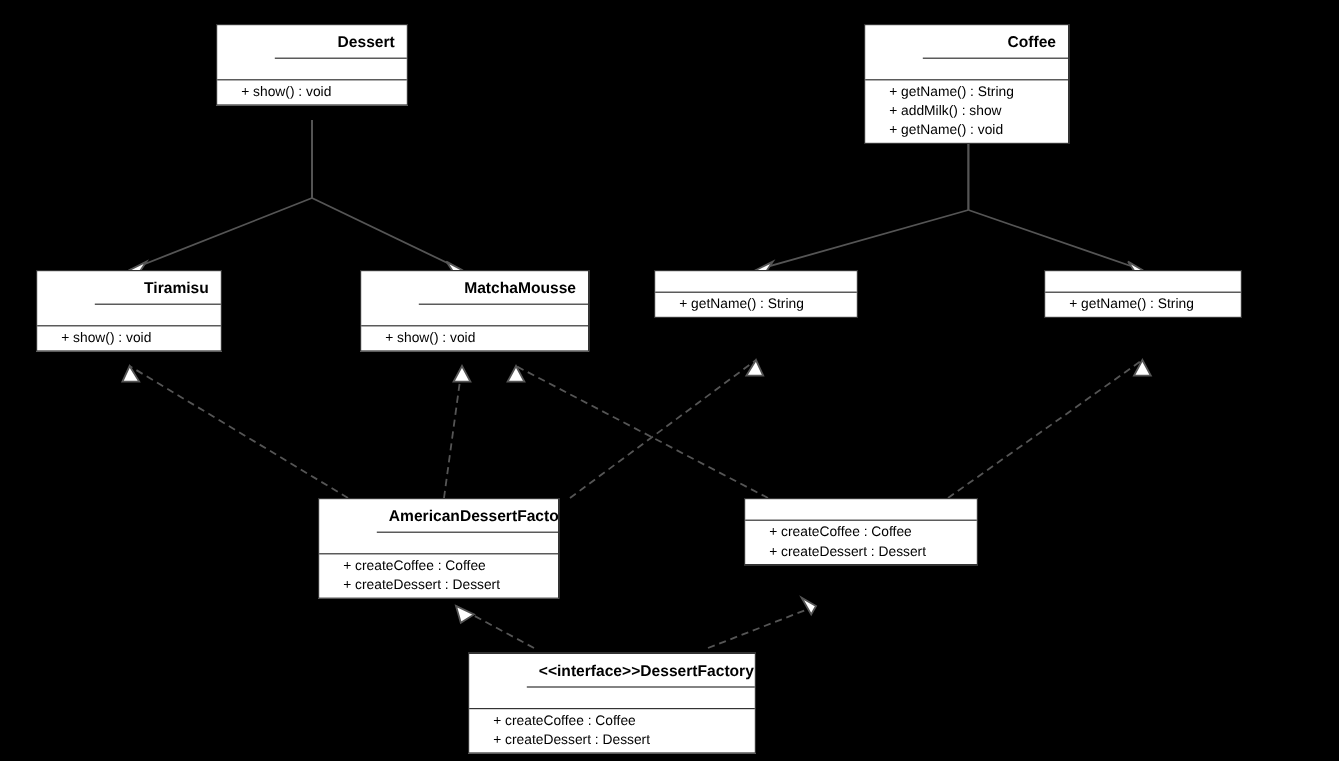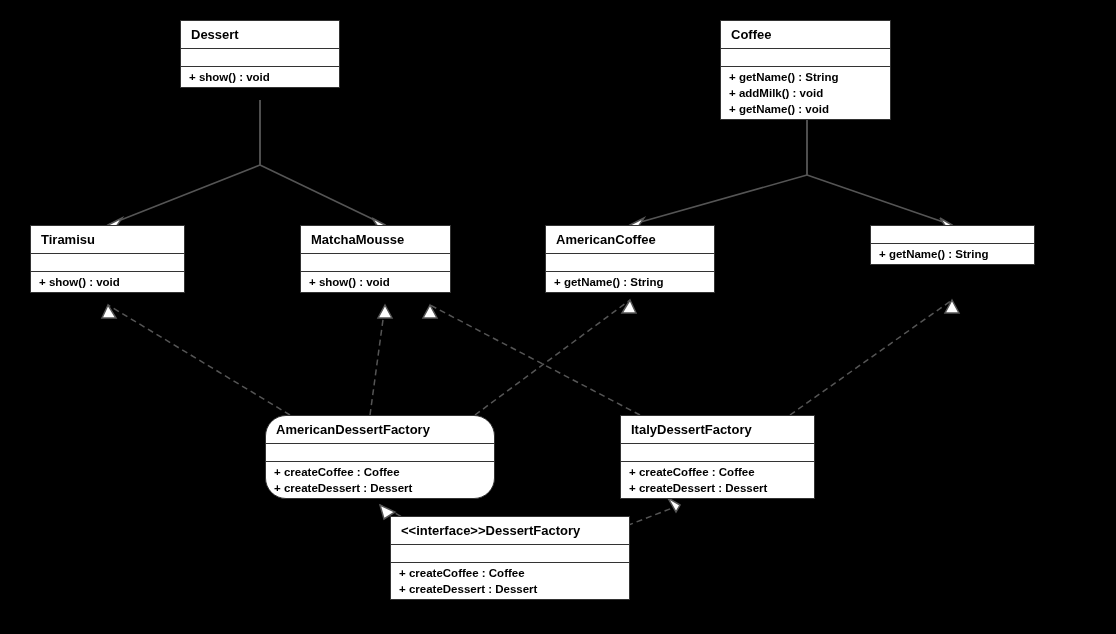--- a/index.html
+++ b/index.html
@@ -18,29 +18,29 @@
       height: 634px;
     }
     .uml-box {
       position: absolute;
       background: #fff;
       border: 1.5px solid #333;
     }
     .uml-header {
       border-bottom: 1.5px solid #333;
       padding: 6px 10px;
-      text-align: left;
+      text-align: right;
       font-weight: bold;
       font-size: 13px;
+      margin-left: 48px;
     }
     .uml-section {
       border-bottom: 1.5px solid #333;
       min-height: 18px;
-      padding: 2px 0;
-      font-weight: bold;
+      padding: 2px 12px;
     }
     .uml-section:last-child {
       border-bottom: none;
     }
     .uml-method {
       font-size: 11.5px;
       padding: 2px 8px;
       white-space: nowrap;
     }
     svg#arrows {
@@ -101,75 +101,73 @@
     <div class="uml-section">
       <div class="uml-method">+ show() : void</div>
     </div>
   </div>
 
   <div class="uml-box" style="left:720px;top:20px;width:171px;">
     <div class="uml-header">Coffee</div>
     <div class="uml-section" style="height:14px;"></div>
     <div class="uml-section">
       <div class="uml-method">+ getName() : String</div>
-      <div class="uml-method">+ addMilk() : void</div>
+      <div class="uml-method">+ addMilk() : show</div>
       <div class="uml-method">+ getName() : void</div>
     </div>
   </div>
 
   <div class="uml-box" style="left:30px;top:225px;width:155px;">
     <div class="uml-header">Tiramisu</div>
     <div class="uml-section" style="height:14px;"></div>
     <div class="uml-section">
       <div class="uml-method">+ show() : void</div>
     </div>
   </div>
 
-  <div class="uml-box" style="left:300px;top:225px;width:151px;">
+  <div class="uml-box" style="left:300px;top:225px;width:191px;">
     <div class="uml-header">MatchaMousse</div>
     <div class="uml-section" style="height:14px;"></div>
     <div class="uml-section">
       <div class="uml-method">+ show() : void</div>
     </div>
   </div>
 
   <div class="uml-box" style="left:545px;top:225px;width:170px;">
-    <div class="uml-header">AmericanCoffee</div>
     <div class="uml-section" style="height:14px;"></div>
     <div class="uml-section">
       <div class="uml-method">+ getName() : String</div>
     </div>
   </div>
 
   <div class="uml-box" style="left:870px;top:225px;width:165px;">
     <div class="uml-section" style="height:14px;"></div>
     <div class="uml-section">
       <div class="uml-method">+ getName() : String</div>
     </div>
   </div>
 
-  <div class="uml-box" style="left:265px;top:415px;width:230px;border-radius:21px;">
+  <div class="uml-box" style="left:265px;top:415px;width:201px;">
     <div class="uml-header">AmericanDessertFactory</div>
     <div class="uml-section" style="height:14px;"></div>
     <div class="uml-section">
       <div class="uml-method">+ createCoffee : Coffee</div>
       <div class="uml-method">+ createDessert : Dessert</div>
     </div>
   </div>
 
   <div class="uml-box" style="left:620px;top:415px;width:195px;">
-    <div class="uml-header">ItalyDessertFactory</div>
     <div class="uml-section" style="height:14px;"></div>
     <div class="uml-section">
       <div class="uml-method">+ createCoffee : Coffee</div>
       <div class="uml-method">+ createDessert : Dessert</div>
     </div>
   </div>
 
-  <div class="uml-box" style="left:390px;top:516px;width:240px;">
+  <div class="uml-box" style="left:390px;top:544px;width:240px;">
     <div class="uml-header">&lt;&lt;interface&gt;&gt;DessertFactory</div>
     <div class="uml-section" style="height:14px;"></div>
     <div class="uml-section">
       <div class="uml-method">+ createCoffee : Coffee</div>
       <div class="uml-method">+ createDessert : Dessert</div>
     </div>
   </div>
 </div>
 
 </body></html>

